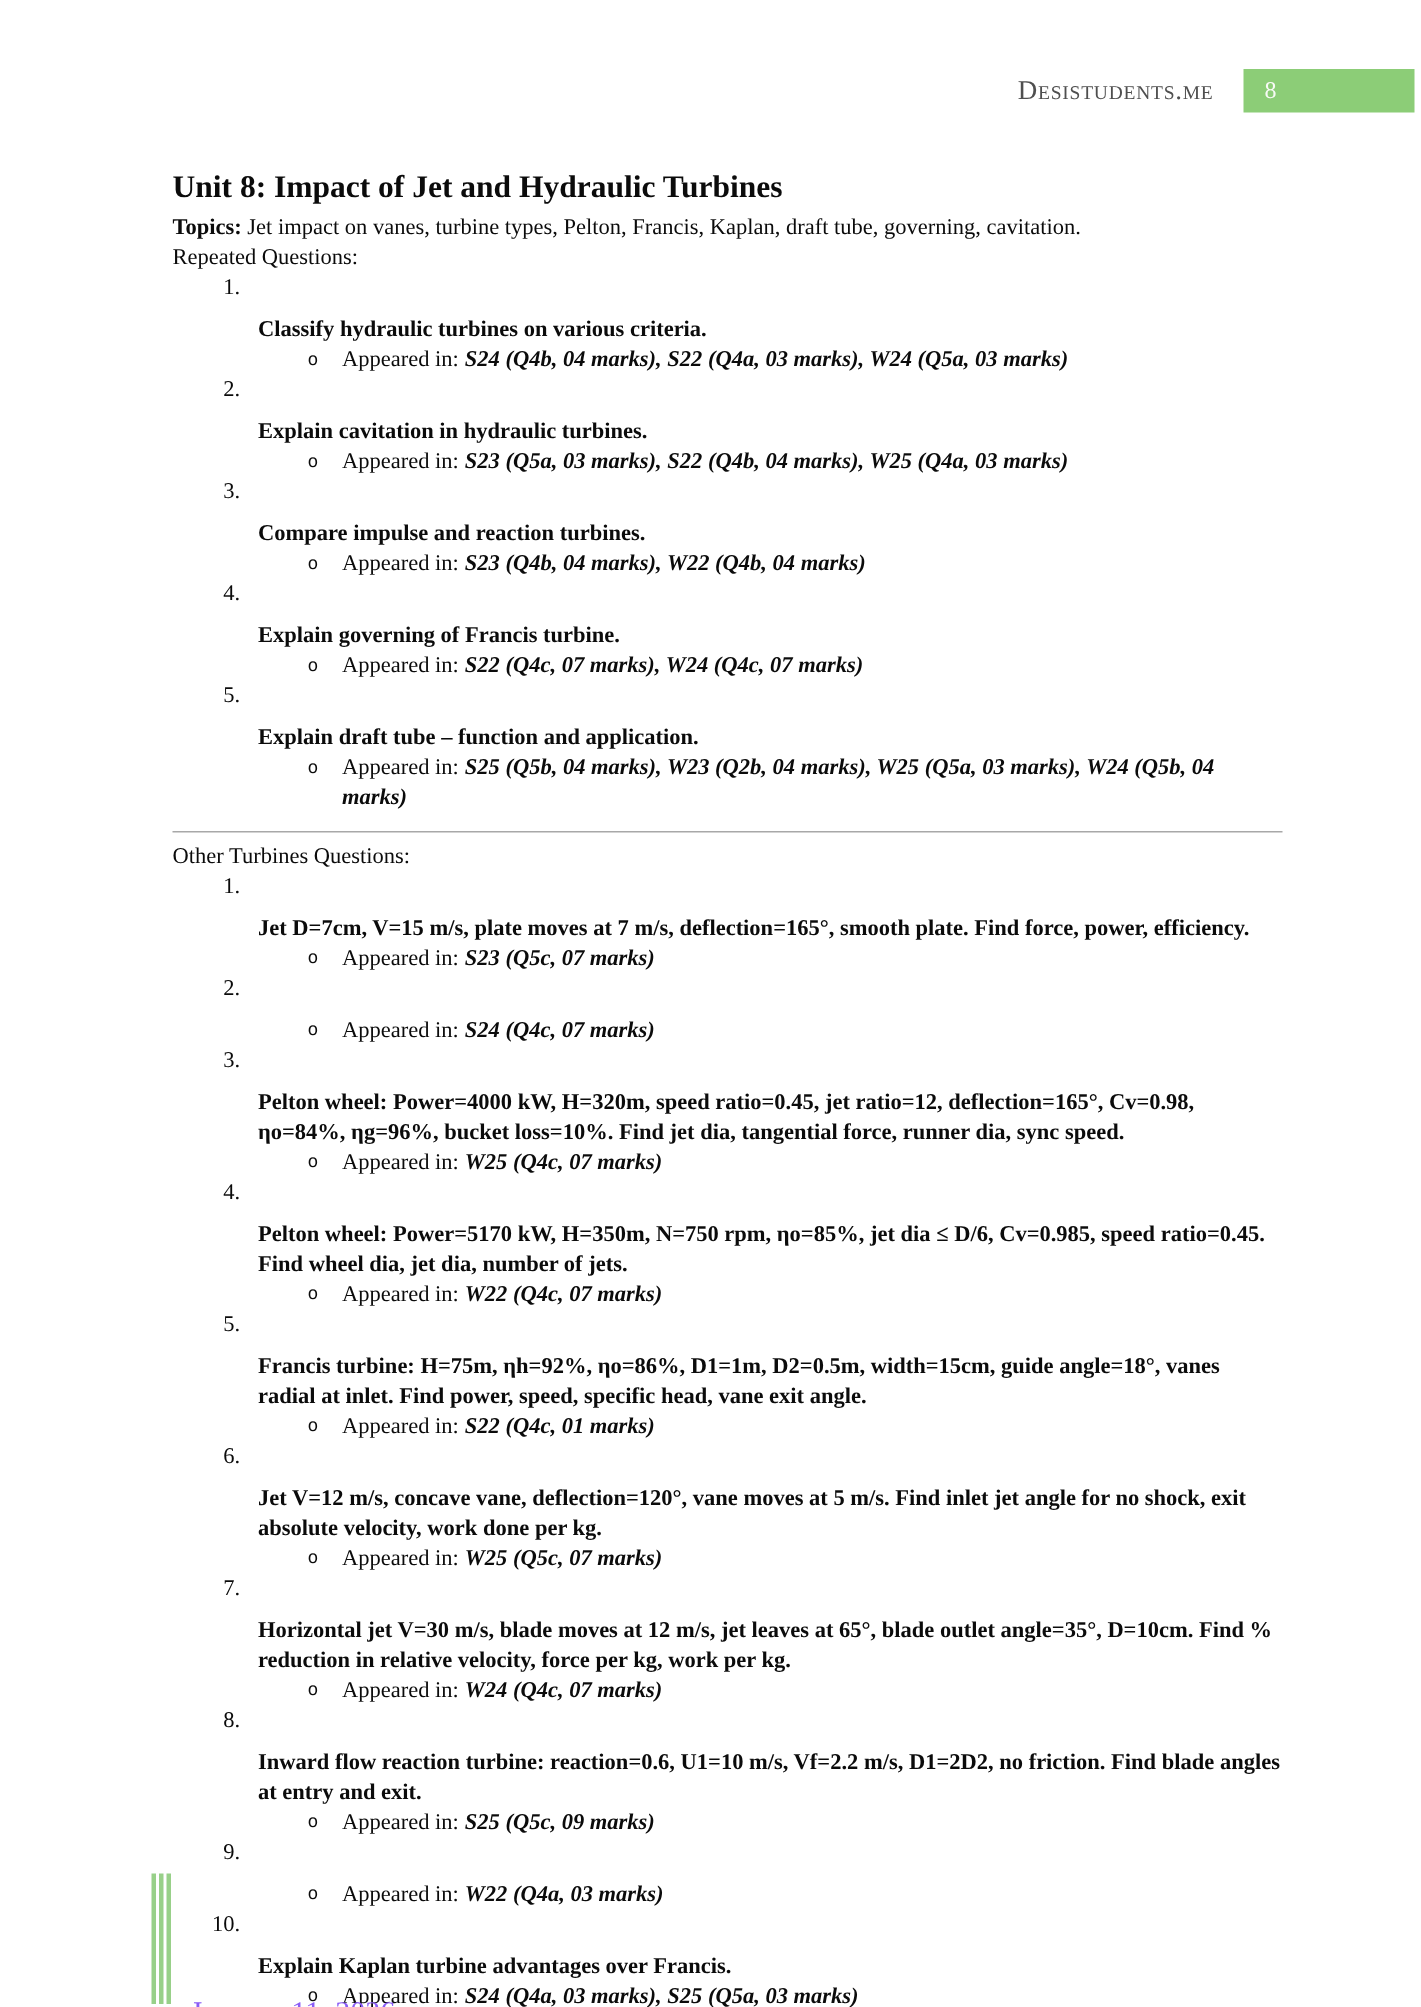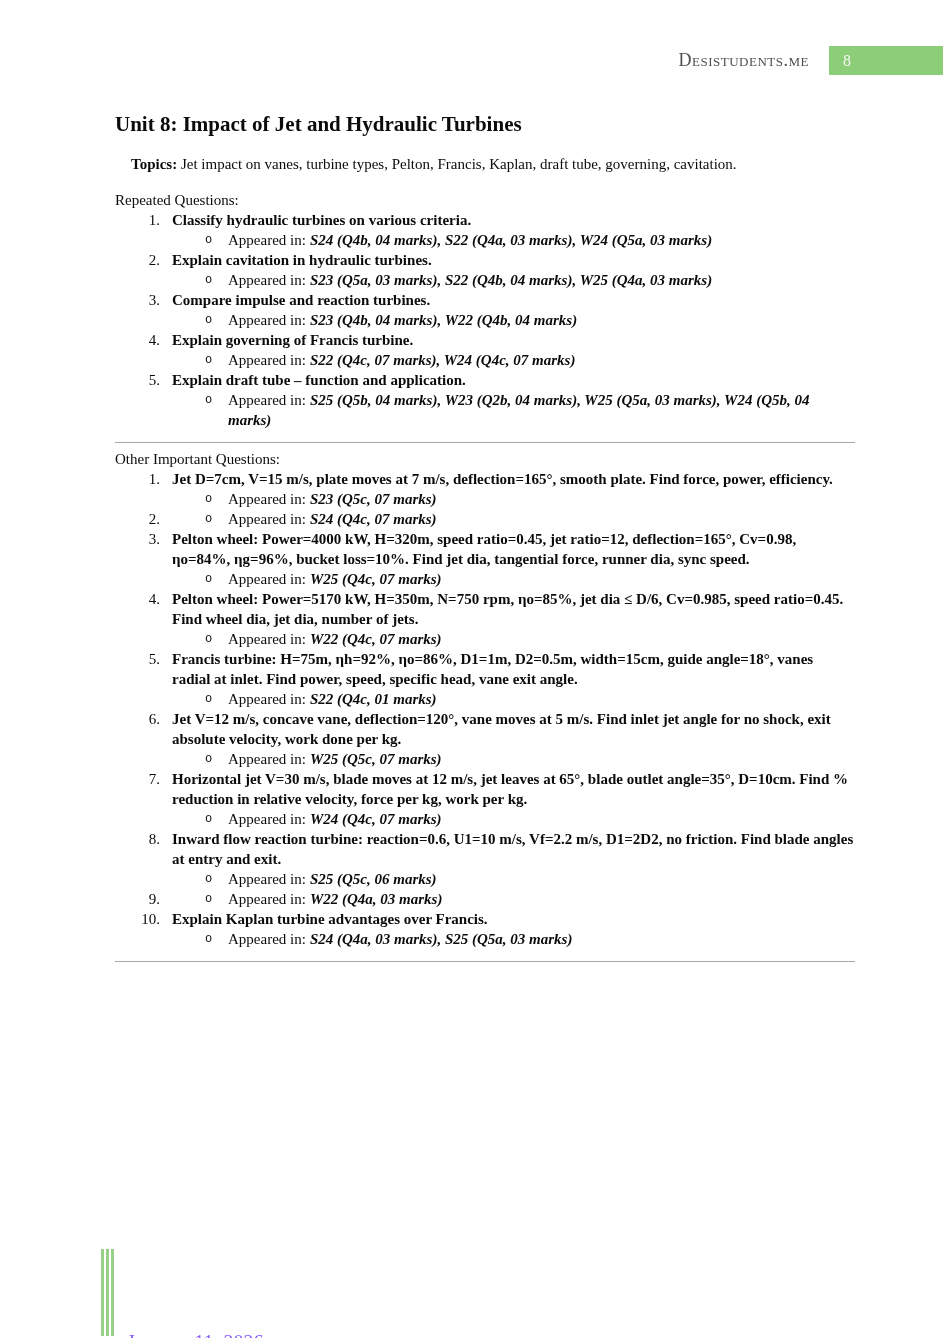--- a/index.html
+++ b/index.html
@@ -38,27 +38,27 @@
     position:absolute; left:115px; top:110px; width:740px;
     font-size:15px; line-height:20px;
   }
   .title {
     margin:0 0 4px 0;
     font-size:21px; line-height:28px;
     font-weight:bold;
     text-align:left;
   }
   .b { font-weight:bold; }
-  .topics { margin:16px; }
+  .topics { margin:0; }
   .sec-heading { margin:0; font-size:15px; line-height:20px; font-weight:normal; }
 
   .q-list { margin:0; }
   .q-item { display:flex; }
   .q-num { flex:0 0 45px; text-align:right; }
-  .q-body { margin-left:12px; flex:1; }
+  .q-body { margin-left:12px; flex:1;margin-top:28px; }
   .q-text { font-weight:bold; }
   .appeared { display:flex; margin-left:33px; }
   .bullet { flex:0 0 23px; font-size:12px; line-height:20px; font-family:"Liberation Mono", monospace; }
   .appeared-text { flex:1; }
   .appeared-text .b { margin-left:4px;font-style:italic; }
 
   .divider {
     border:none;
     border-top:1px solid #a8a8a8;
     height:0; margin:12px 0 6px 0;
@@ -165,21 +165,21 @@
         </div>
       </div>
     </div>
   </div>
 </div>
     </section>
 
     <div class="divider"></div>
 
     <section>
-      <h2 class="sec-heading">Other Important Questions:</h2>
+      <h2 class="sec-heading">Other Turbines Questions:</h2>
       <div class="q-list">
   <div class="q-item">
     <span class="q-num">1.</span>
     <div class="q-body">
       <div class="q-text">Jet D=7cm, V=15 m/s, plate moves at 7 m/s, deflection=165°, smooth plate. Find force, power, efficiency.</div>
       <div class="appeared">
         <span class="bullet">o</span>
         <div class="appeared-text">
           <span>Appeared in:</span><span class="b">S23 (Q5c, 07 marks)</span>
         </div>
@@ -264,21 +264,21 @@
     </div>
   </div>
 
   <div class="q-item">
     <span class="q-num">8.</span>
     <div class="q-body">
       <div class="q-text">Inward flow reaction turbine: reaction=0.6, U1=10 m/s, Vf=2.2 m/s, D1=2D2, no friction. Find blade angles at entry and exit.</div>
       <div class="appeared">
         <span class="bullet">o</span>
         <div class="appeared-text">
-          <span>Appeared in:</span><span class="b">S25 (Q5c, 06 marks)</span>
+          <span>Appeared in:</span><span class="b">S25 (Q5c, 09 marks)</span>
         </div>
       </div>
     </div>
   </div>
 
   <div class="q-item">
     <span class="q-num">9.</span>
     <div class="q-body">
       <div class="appeared">
         <span class="bullet">o</span>

